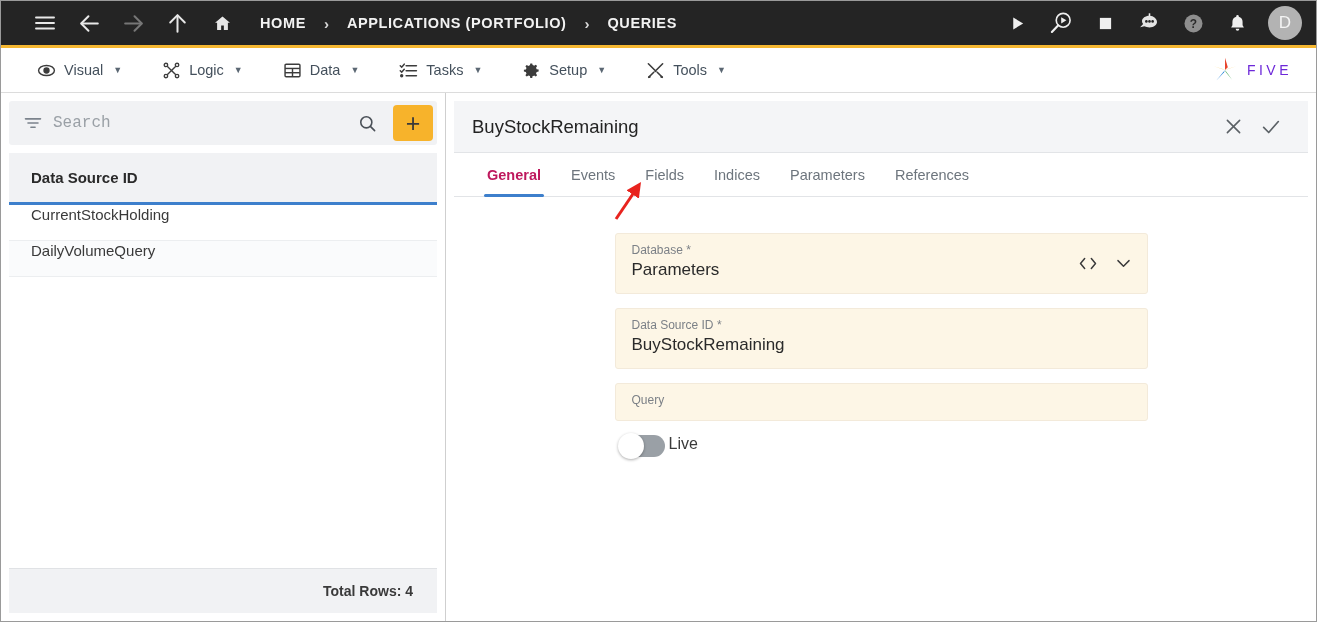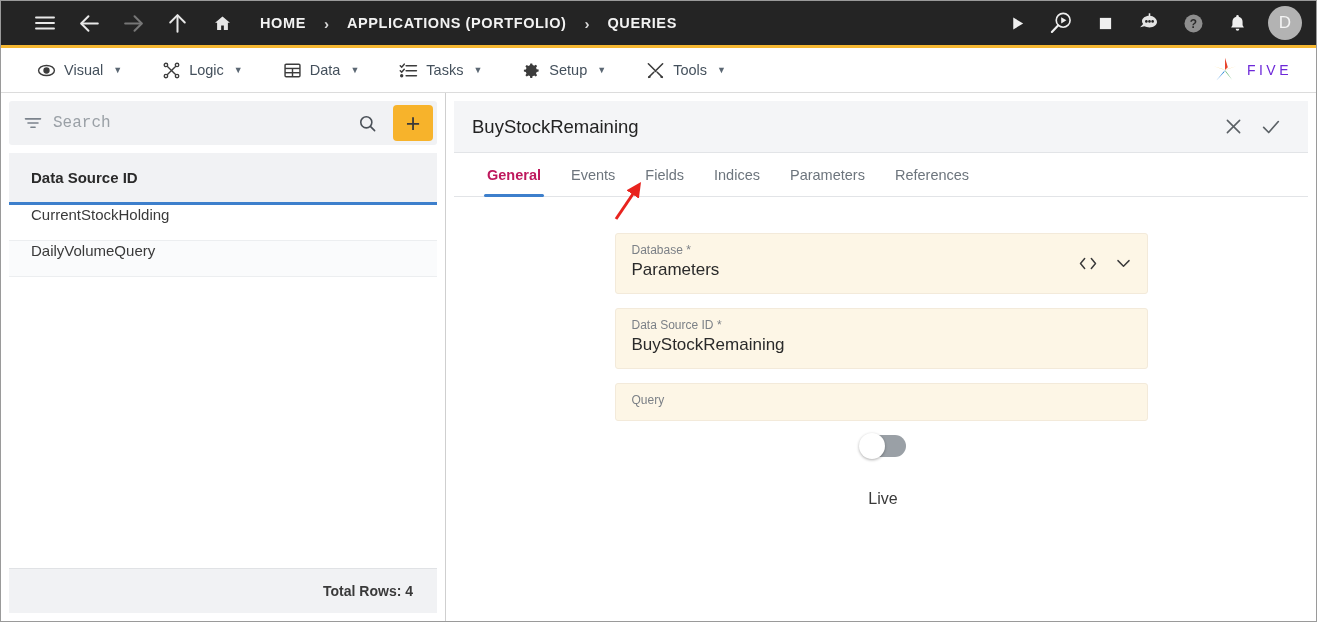--- a/index.html
+++ b/index.html
@@ -162,21 +162,21 @@
   .field-label { font-size: 12px; color: #7c8187; margin-bottom: 2px; }
   .field-label .req { color: #7c8187; }
   .field-value { font-size: 17px; color: #2a2a2a; line-height: 1.35; }
   .field-icons {
     position: absolute; right: 14px; top: 50%; transform: translateY(-50%);
     display: flex; align-items: center; gap: 16px; color: #3b3b3b;
   }
   .fi { cursor: pointer; display: flex; }
   .toggle-row {
     width: 533px; margin: 14px auto 0 auto;
-    display: flex; align-items: center; gap: 33px; padding-left: 4px; flex-direction: column;
+    display: flex; gap: 4px; padding-left: 4px;
   }
   .toggle {
     width: 46px; height: 22px; border-radius: 11px; background: #9aa0a6;
     position: relative; cursor: pointer; flex: 0 0 auto;
   }
   .toggle .knob {
     position: absolute; left: -1px; top: -2px; width: 26px; height: 26px;
     border-radius: 50%; background: #ffffff;
     box-shadow: 0 1px 3px rgba(0,0,0,.32);
   }

